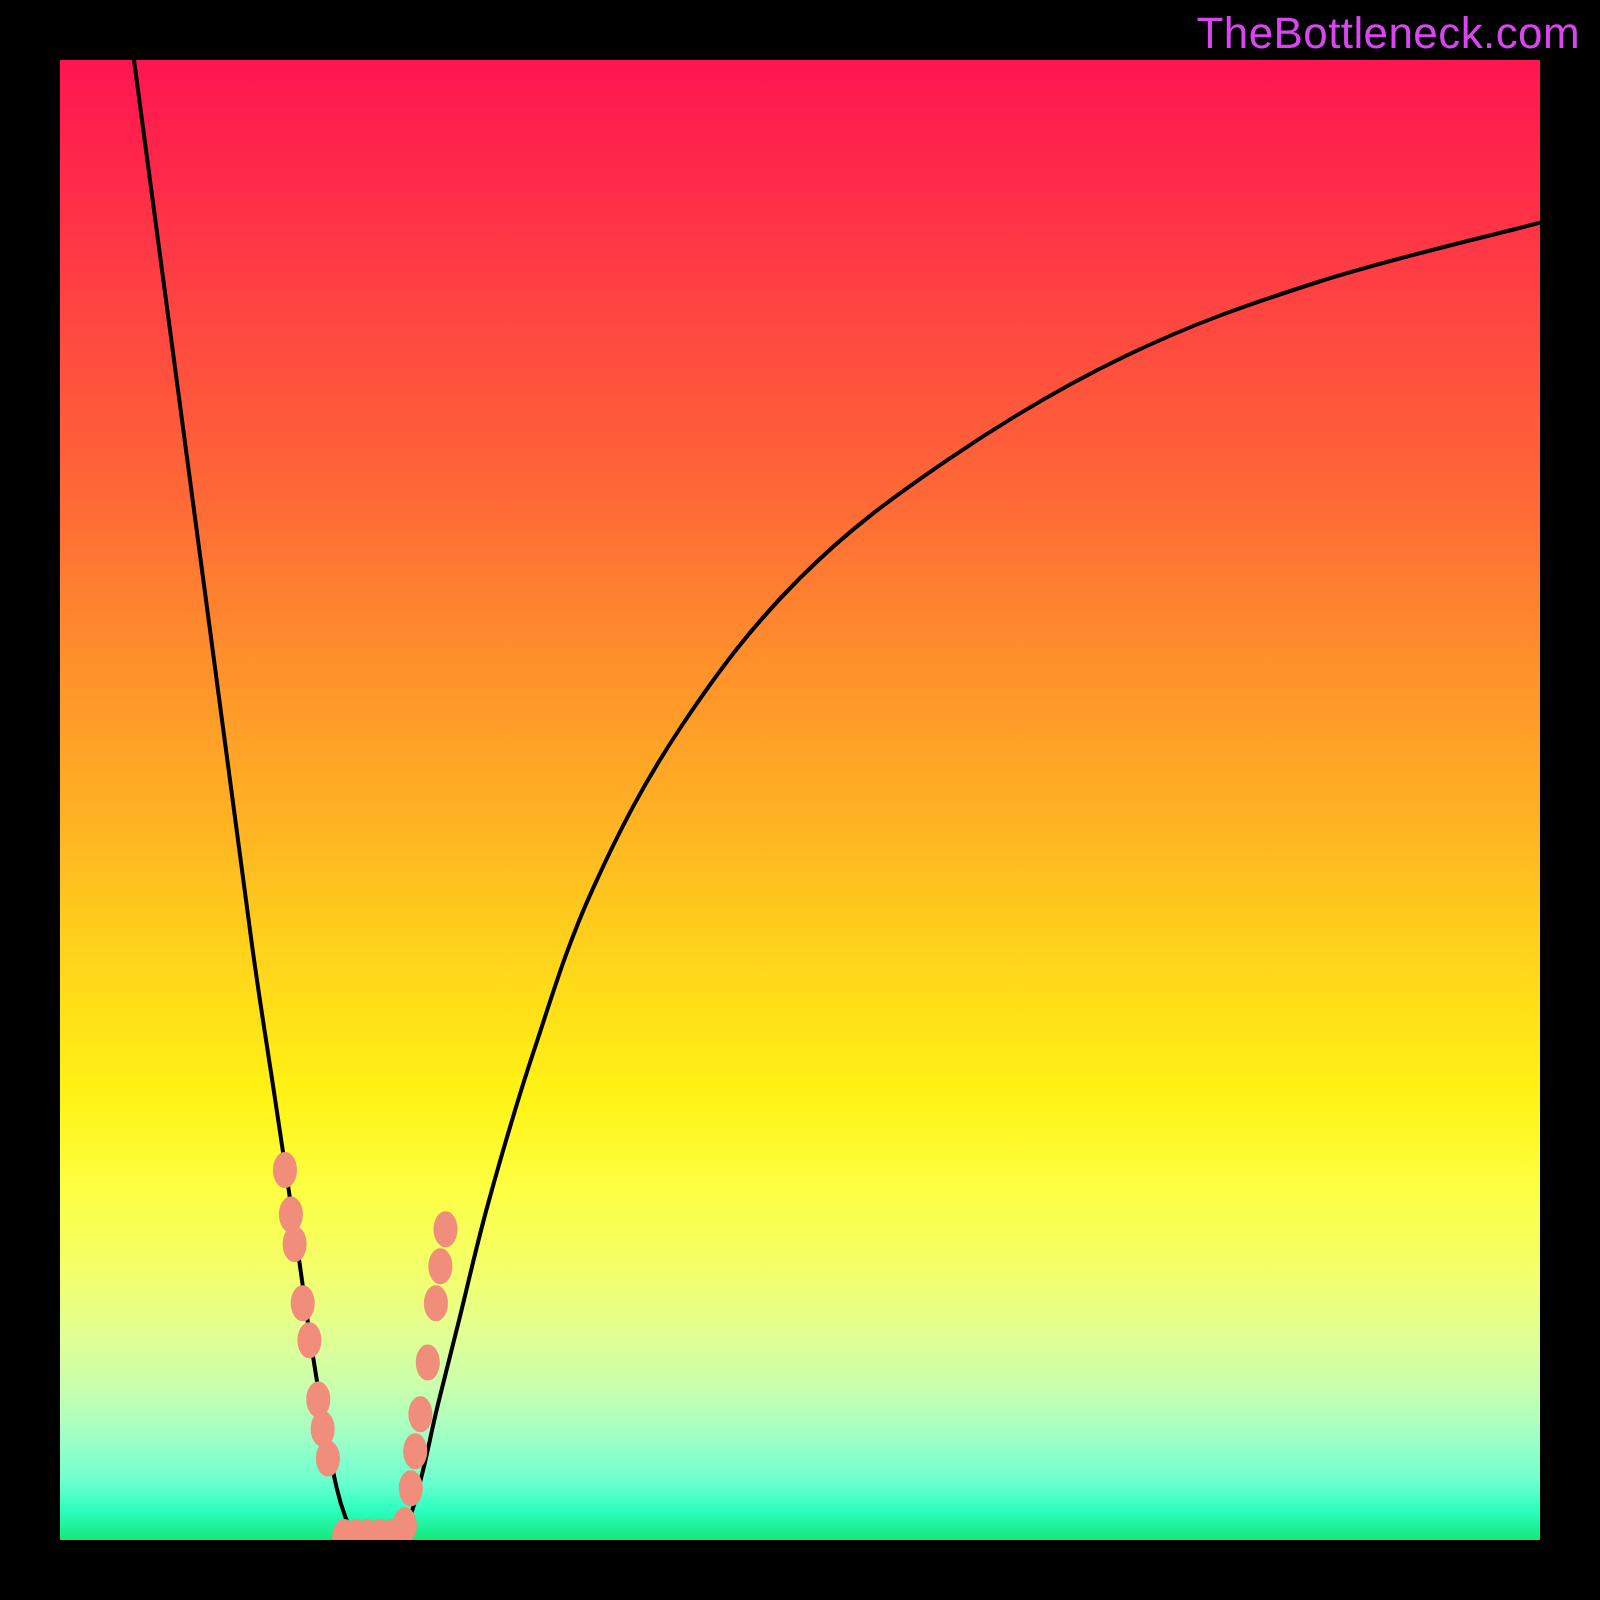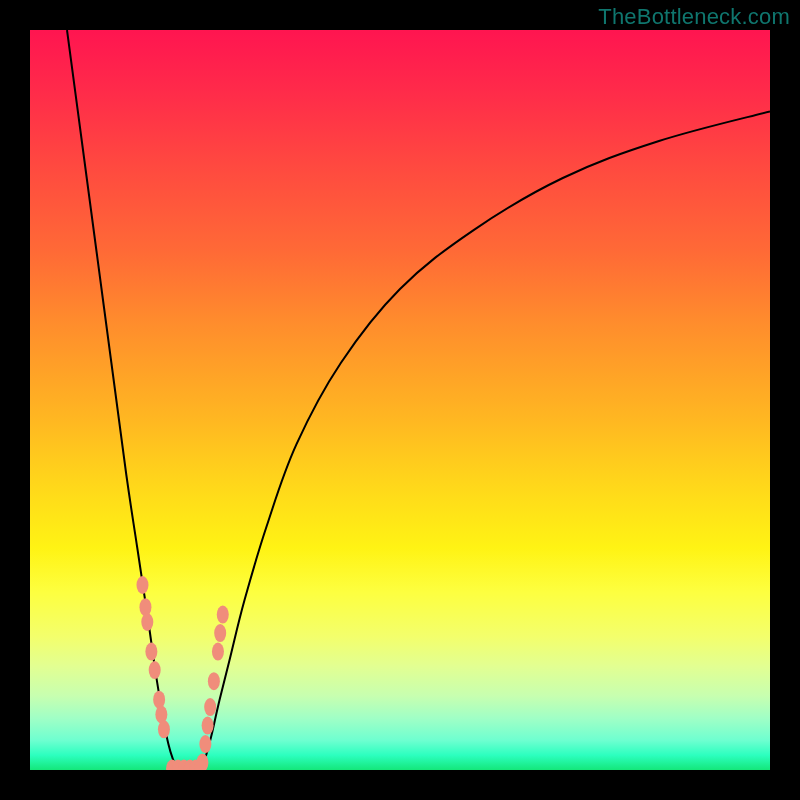--- a/index.html
+++ b/index.html
@@ -40,21 +40,21 @@
       #a0ffc6 93%,
       #6effd0 96%,
       #2cffbf 98%,
       #14e77a 100%
     );
   }
   .watermark {
     position: absolute;
     top: 4px;
     right: 10px;
-    color: #0f766e;
+    color: #d946ef;
     font-size: 22px;
     font-weight: 500;
     letter-spacing: 0.2px;
     user-select: none;
   }
   svg.curves {
     position: absolute;
     left: 0;
     top: 0;
     width: 740px;

